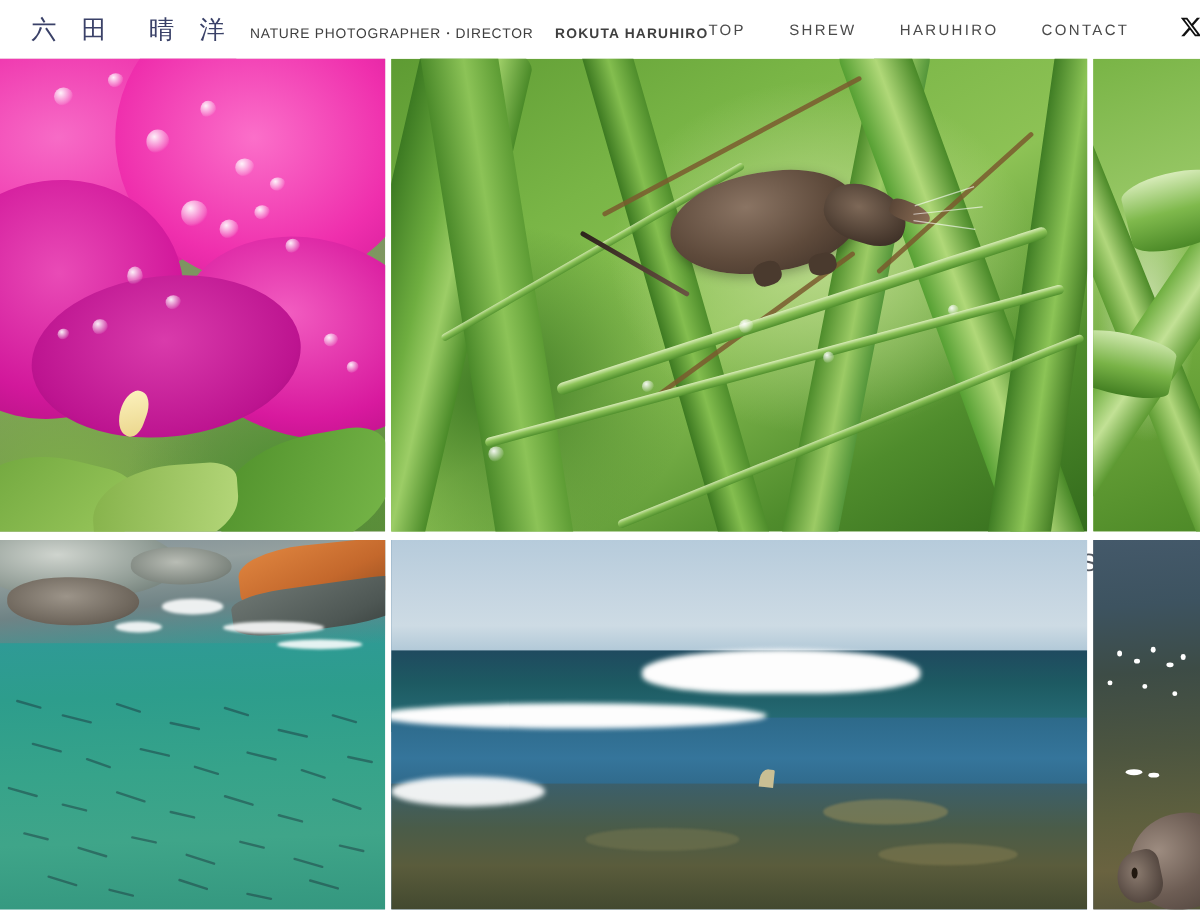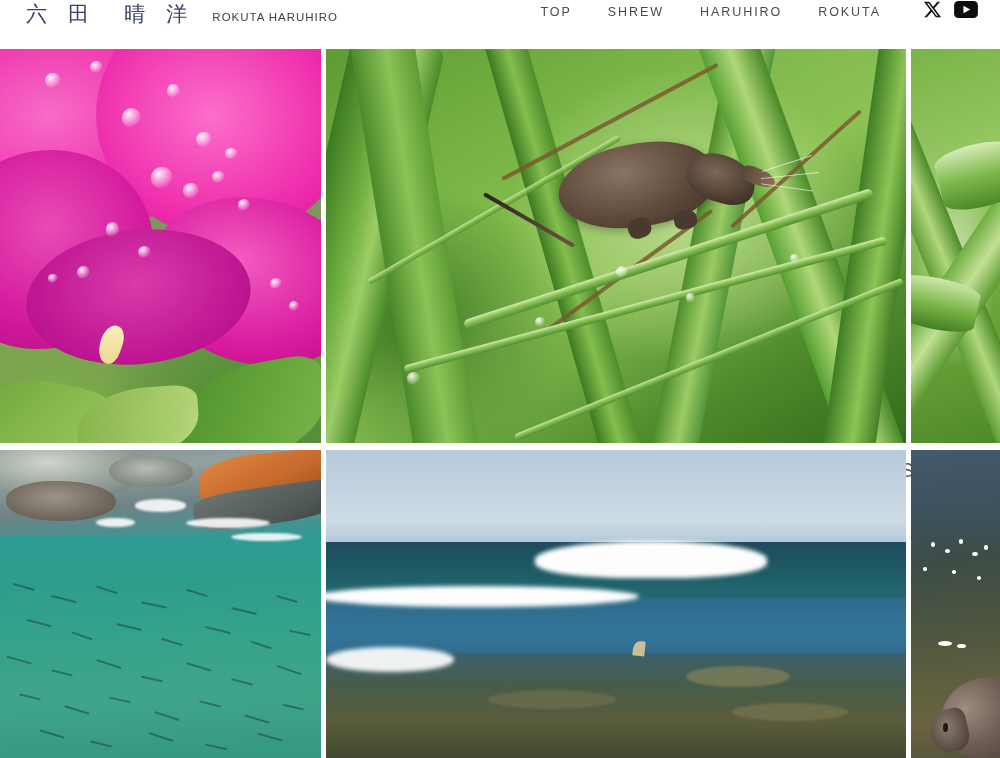--- a/index.html
+++ b/index.html
@@ -8,37 +8,37 @@
     width:1000px; height:758px;
     background:#ffffff;
     font-family:"Liberation Sans","DejaVu Sans",sans-serif;
     overflow:hidden;
   }
 
   
   #site-header{
     position:absolute; left:0; top:0; width:1000px; height:49px;
     background:#ffffff;
-    display:flex; align-items:flex-start;border-radius:13px;
+    display:flex; align-items:center;border-radius:13px;
   }
   .brand{ display:flex; align-items:baseline; padding-left:26px; }
   .brand-kanji{
     font-family:"DejaVu Sans","Liberation Sans",sans-serif;
     font-size:21px; letter-spacing:.34em; color:#3a4168;
     font-weight:400; white-space:pre;
   }
   .brand-sub{
     margin-left:14px;
     font-size:11.5px; letter-spacing:.055em; color:#3f3f3f;
     white-space:pre; font-weight:400;
   }
   .brand-romaji{
     margin-left:18px;
     font-size:11.5px; letter-spacing:.085em; color:#3f3f3f;
-    white-space:pre; font-weight:400;
+    white-space:pre; font-weight:700;
   }
 
   nav#main-nav{
     margin-left:auto; padding-right:22px;
     display:flex; align-items:center; gap:36px;
   }
   .nav-link{
     font-size:12.5px; letter-spacing:.155em; color:#4a4a4a;
     text-decoration:none; white-space:nowrap; cursor:pointer;
   }
@@ -274,28 +274,29 @@
     font-weight:400; white-space:nowrap;
   }
 </style>
 </head>
 <body>
 
 <header id="site-header">
 
   <div class="brand">
     <span class="brand-kanji">六 田　晴 洋</span>
+    <span class="brand-sub">NATURE PHOTOGRAPHER・DIRECTOR</span>
     <span class="brand-romaji">ROKUTA HARUHIRO</span>
   </div>
 
   <nav id="main-nav">
     <a class="nav-link" href="#">TOP</a>
     <a class="nav-link" href="#">SHREW</a>
     <a class="nav-link" href="#">HARUHIRO</a>
-    <a class="nav-link" href="#">ROKUTA</a>
+    <a class="nav-link" href="#">CONTACT</a>
 
     <div class="social">
       <a class="ico" href="#" aria-label="X">
         <svg width="19" height="19" viewBox="0 0 24 24" aria-hidden="true">
           <path fill="#111111" d="M18.244 2.25h3.308l-7.227 8.26 8.502 11.24H16.17l-5.214-6.817L4.99 21.75H1.68l7.73-8.835L1.254 2.25H8.08l4.713 6.231zm-1.161 17.52h1.833L7.084 4.126H5.117z"></path>
         </svg>
       </a>
       <a class="ico" href="#" aria-label="YouTube">
         <svg width="24" height="17" viewBox="0 0 28 20" aria-hidden="true">
           <rect x="0" y="0" width="28" height="20" rx="5" ry="5" fill="#0d0d0d"></rect>

